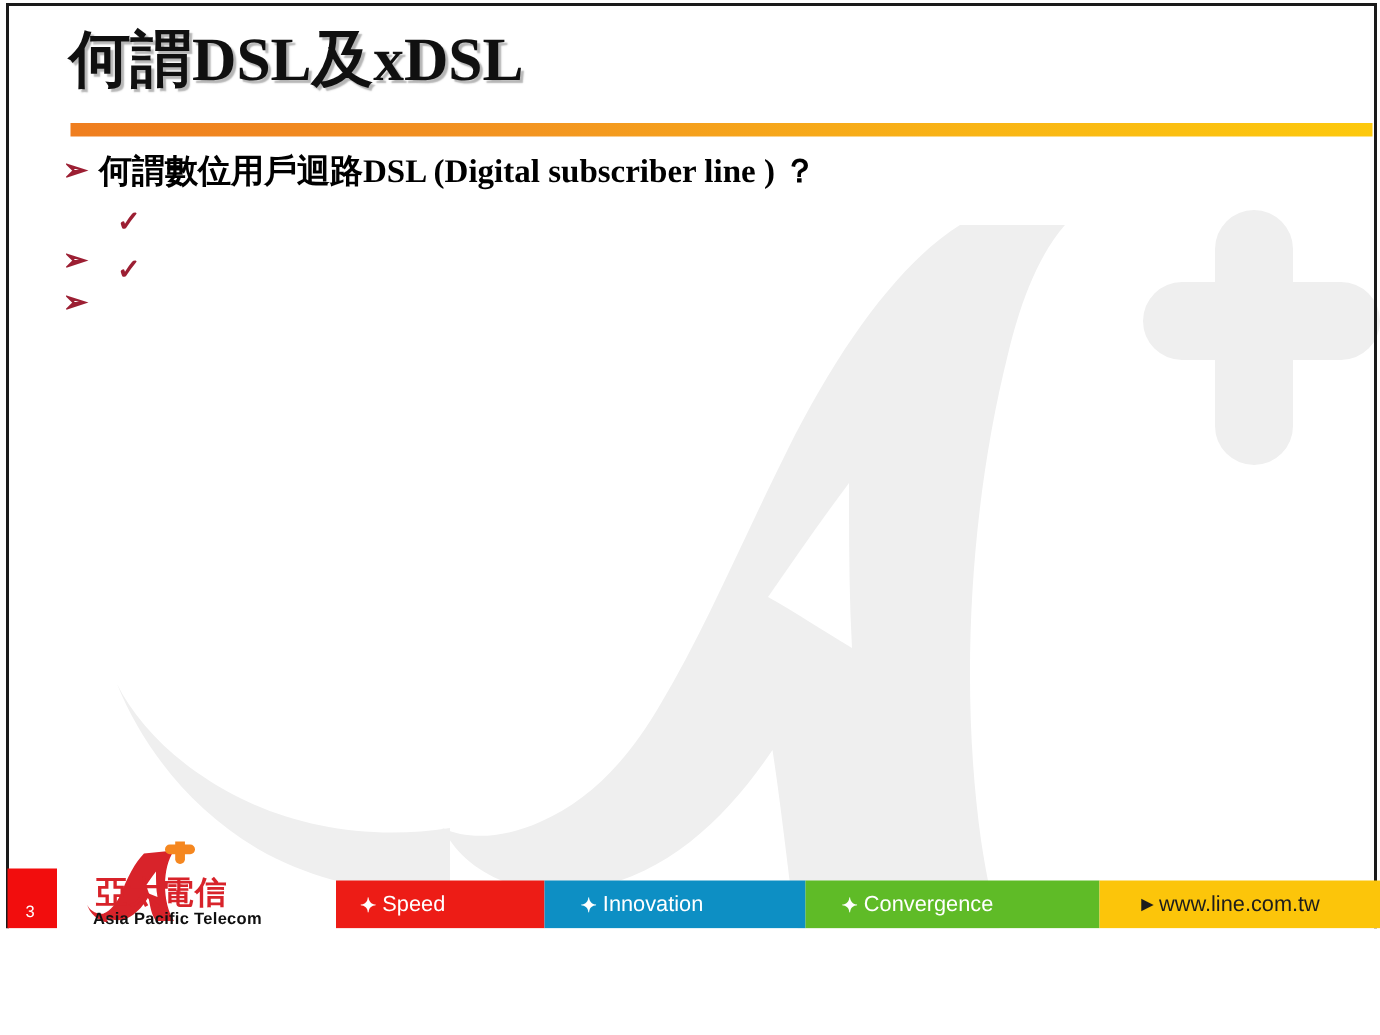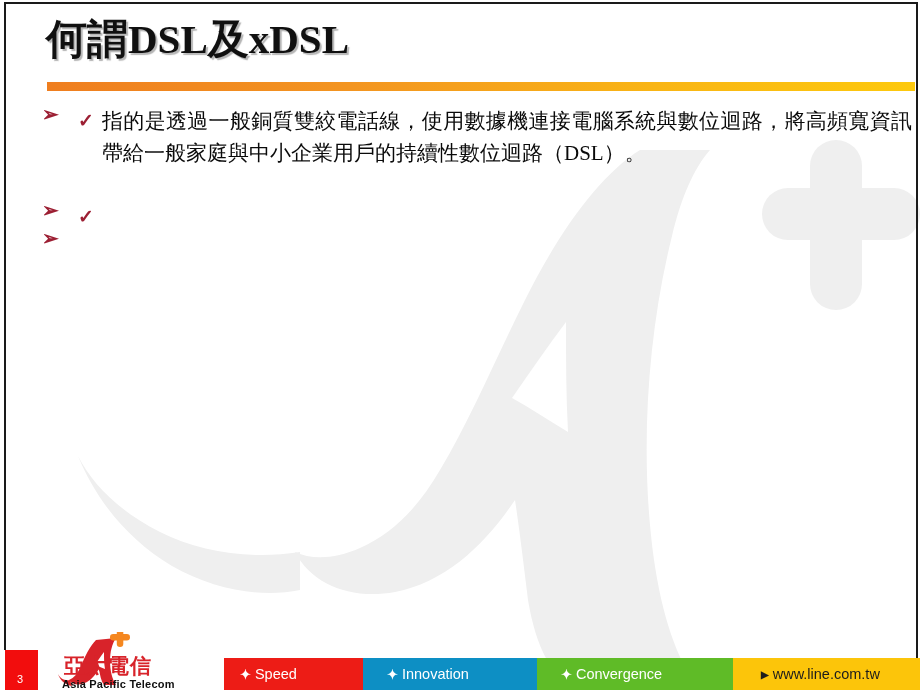--- a/index.html
+++ b/index.html
@@ -7,21 +7,21 @@
     padding: 0;
     background: #ffffff;
   }
   body {
     font-family: "Liberation Sans", "DejaVu Sans", sans-serif;
   }
 
   #slide {
     position: relative;
     width: 920px;
-    height: 690px;
+    height: 619px;
     background: #ffffff;
     overflow: hidden;
     box-sizing: border-box;
   }
 
   
   .frame-top {
     position: absolute;
     left: 4px; top: 2px;
     width: 914px; height: 2px;
@@ -238,24 +238,24 @@
   <div class="frame-left"></div>
   <div class="frame-right"></div>
 
   <div class="title">何謂DSL及xDSL</div>
   <div class="title-bar"></div>
 
   <div class="content">
 
     <div class="lvl1">
       <span class="arrow">➢</span>
+      <span>何謂數位用戶迴路DSL (Digital subscriber line ) ？</span>
     </div>
     <div class="lvl2">
       <span class="check">✓</span>
-      <span>指的是透過一般銅質雙絞電話線，使用數據機連接電腦系統與數位迴路，將高頻寬資訊帶給一般家庭與中小企業用戶的持續性數位迴路（DSL）。</span>
     </div>
 
     <div class="block-gap"></div>
 
     <div class="lvl1">
       <span class="arrow">➢</span>
     </div>
     <div class="lvl2">
       <span class="check">✓</span>
     </div>

